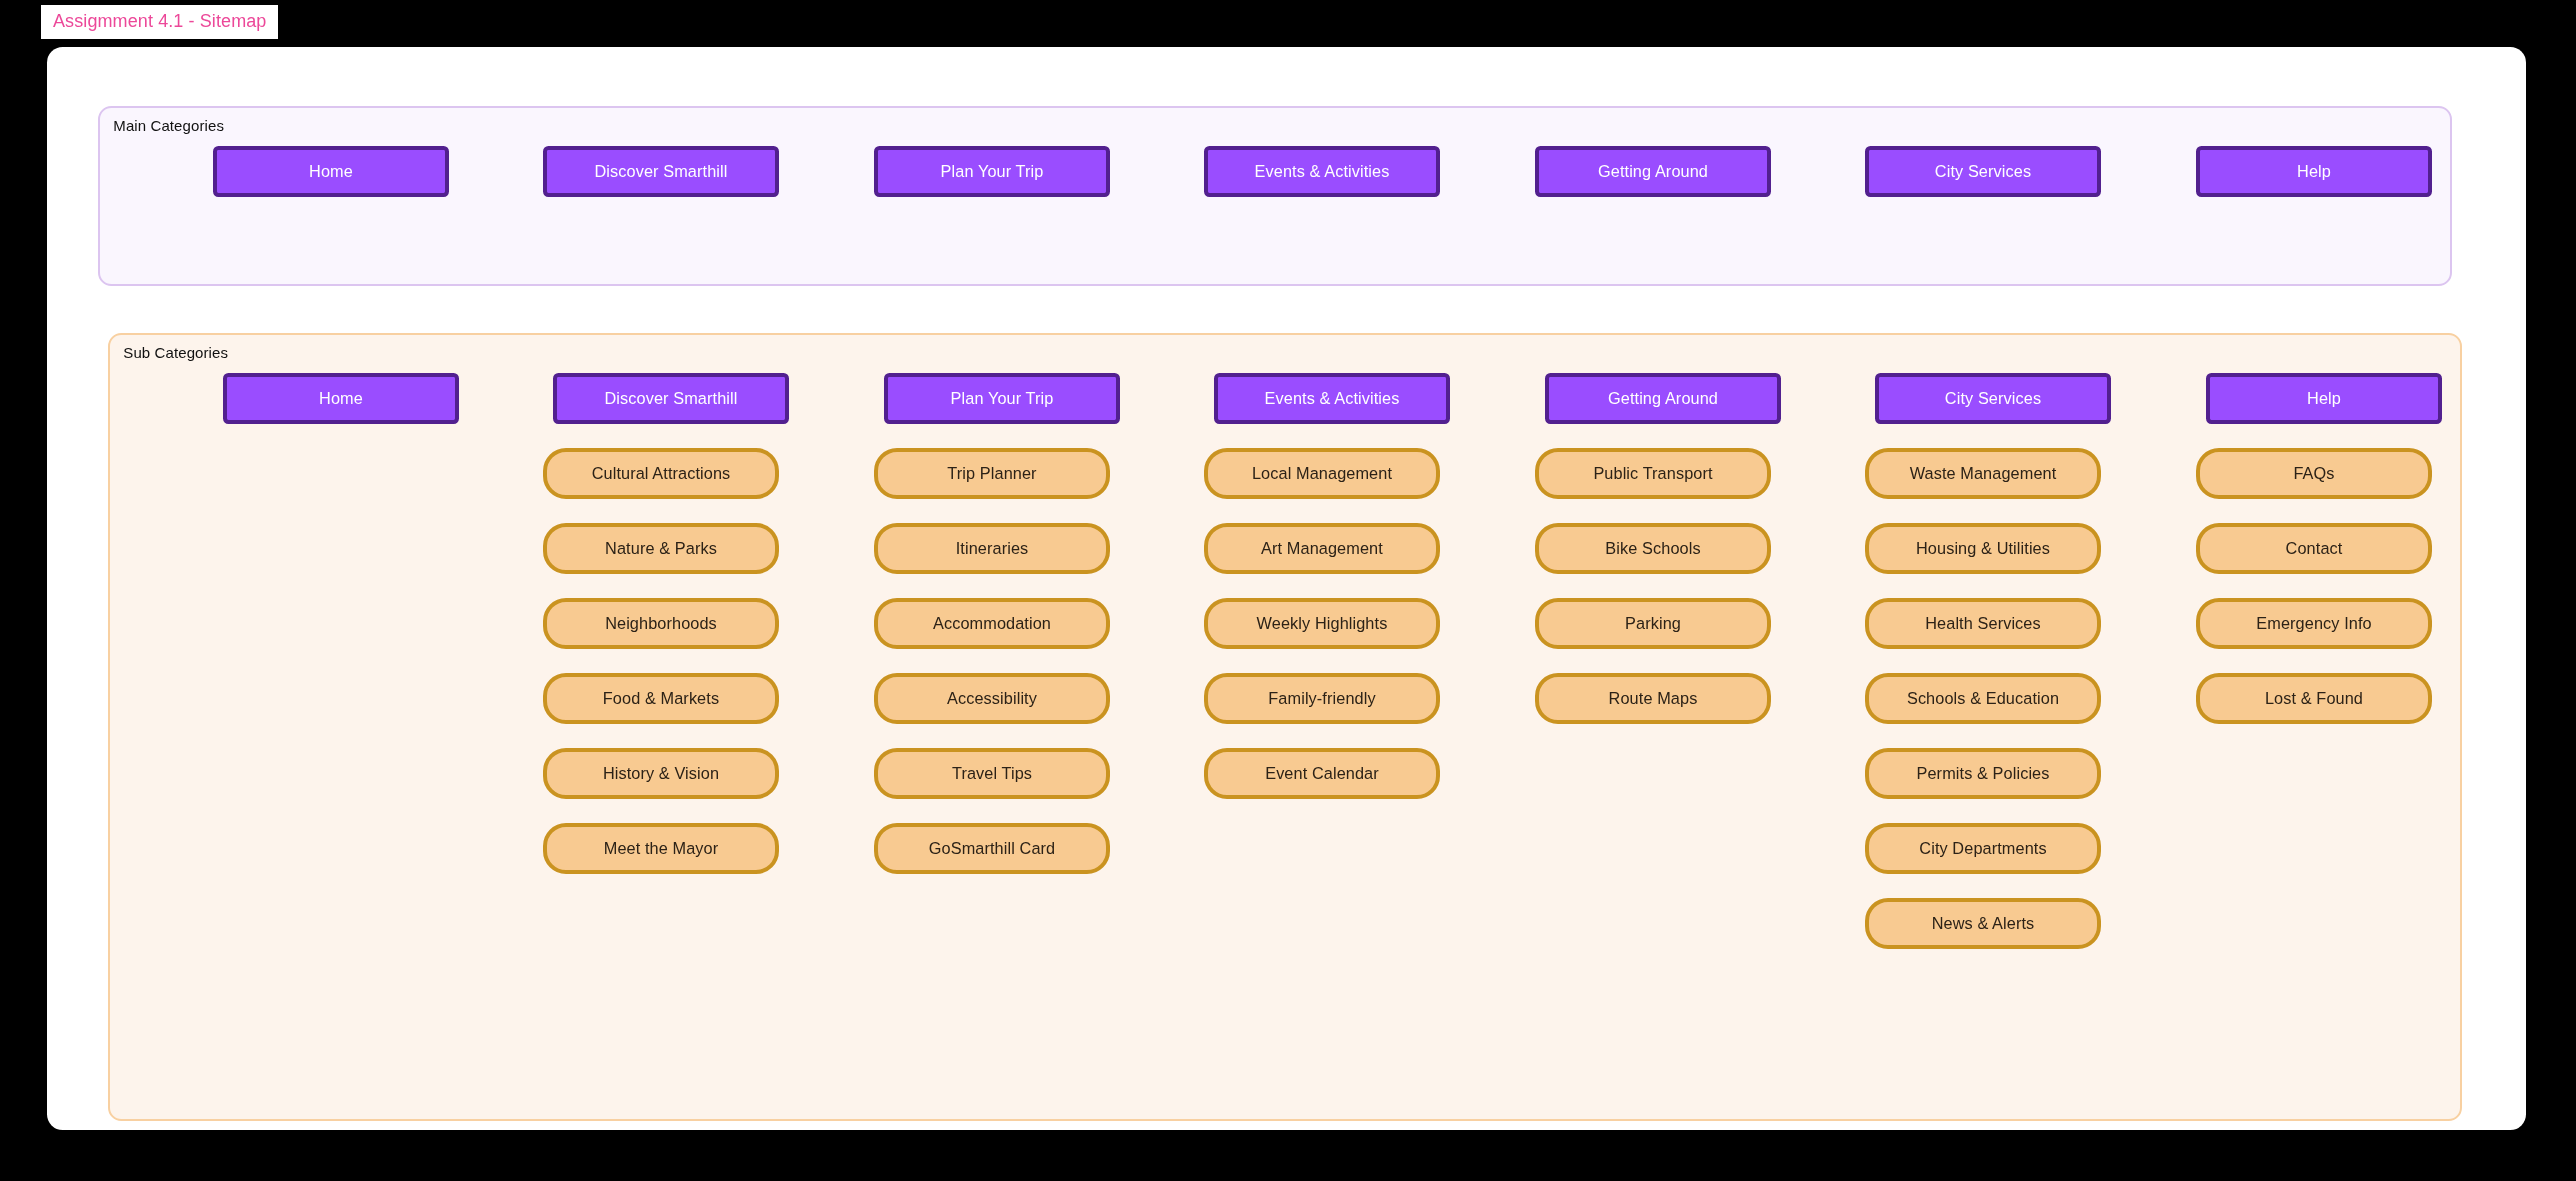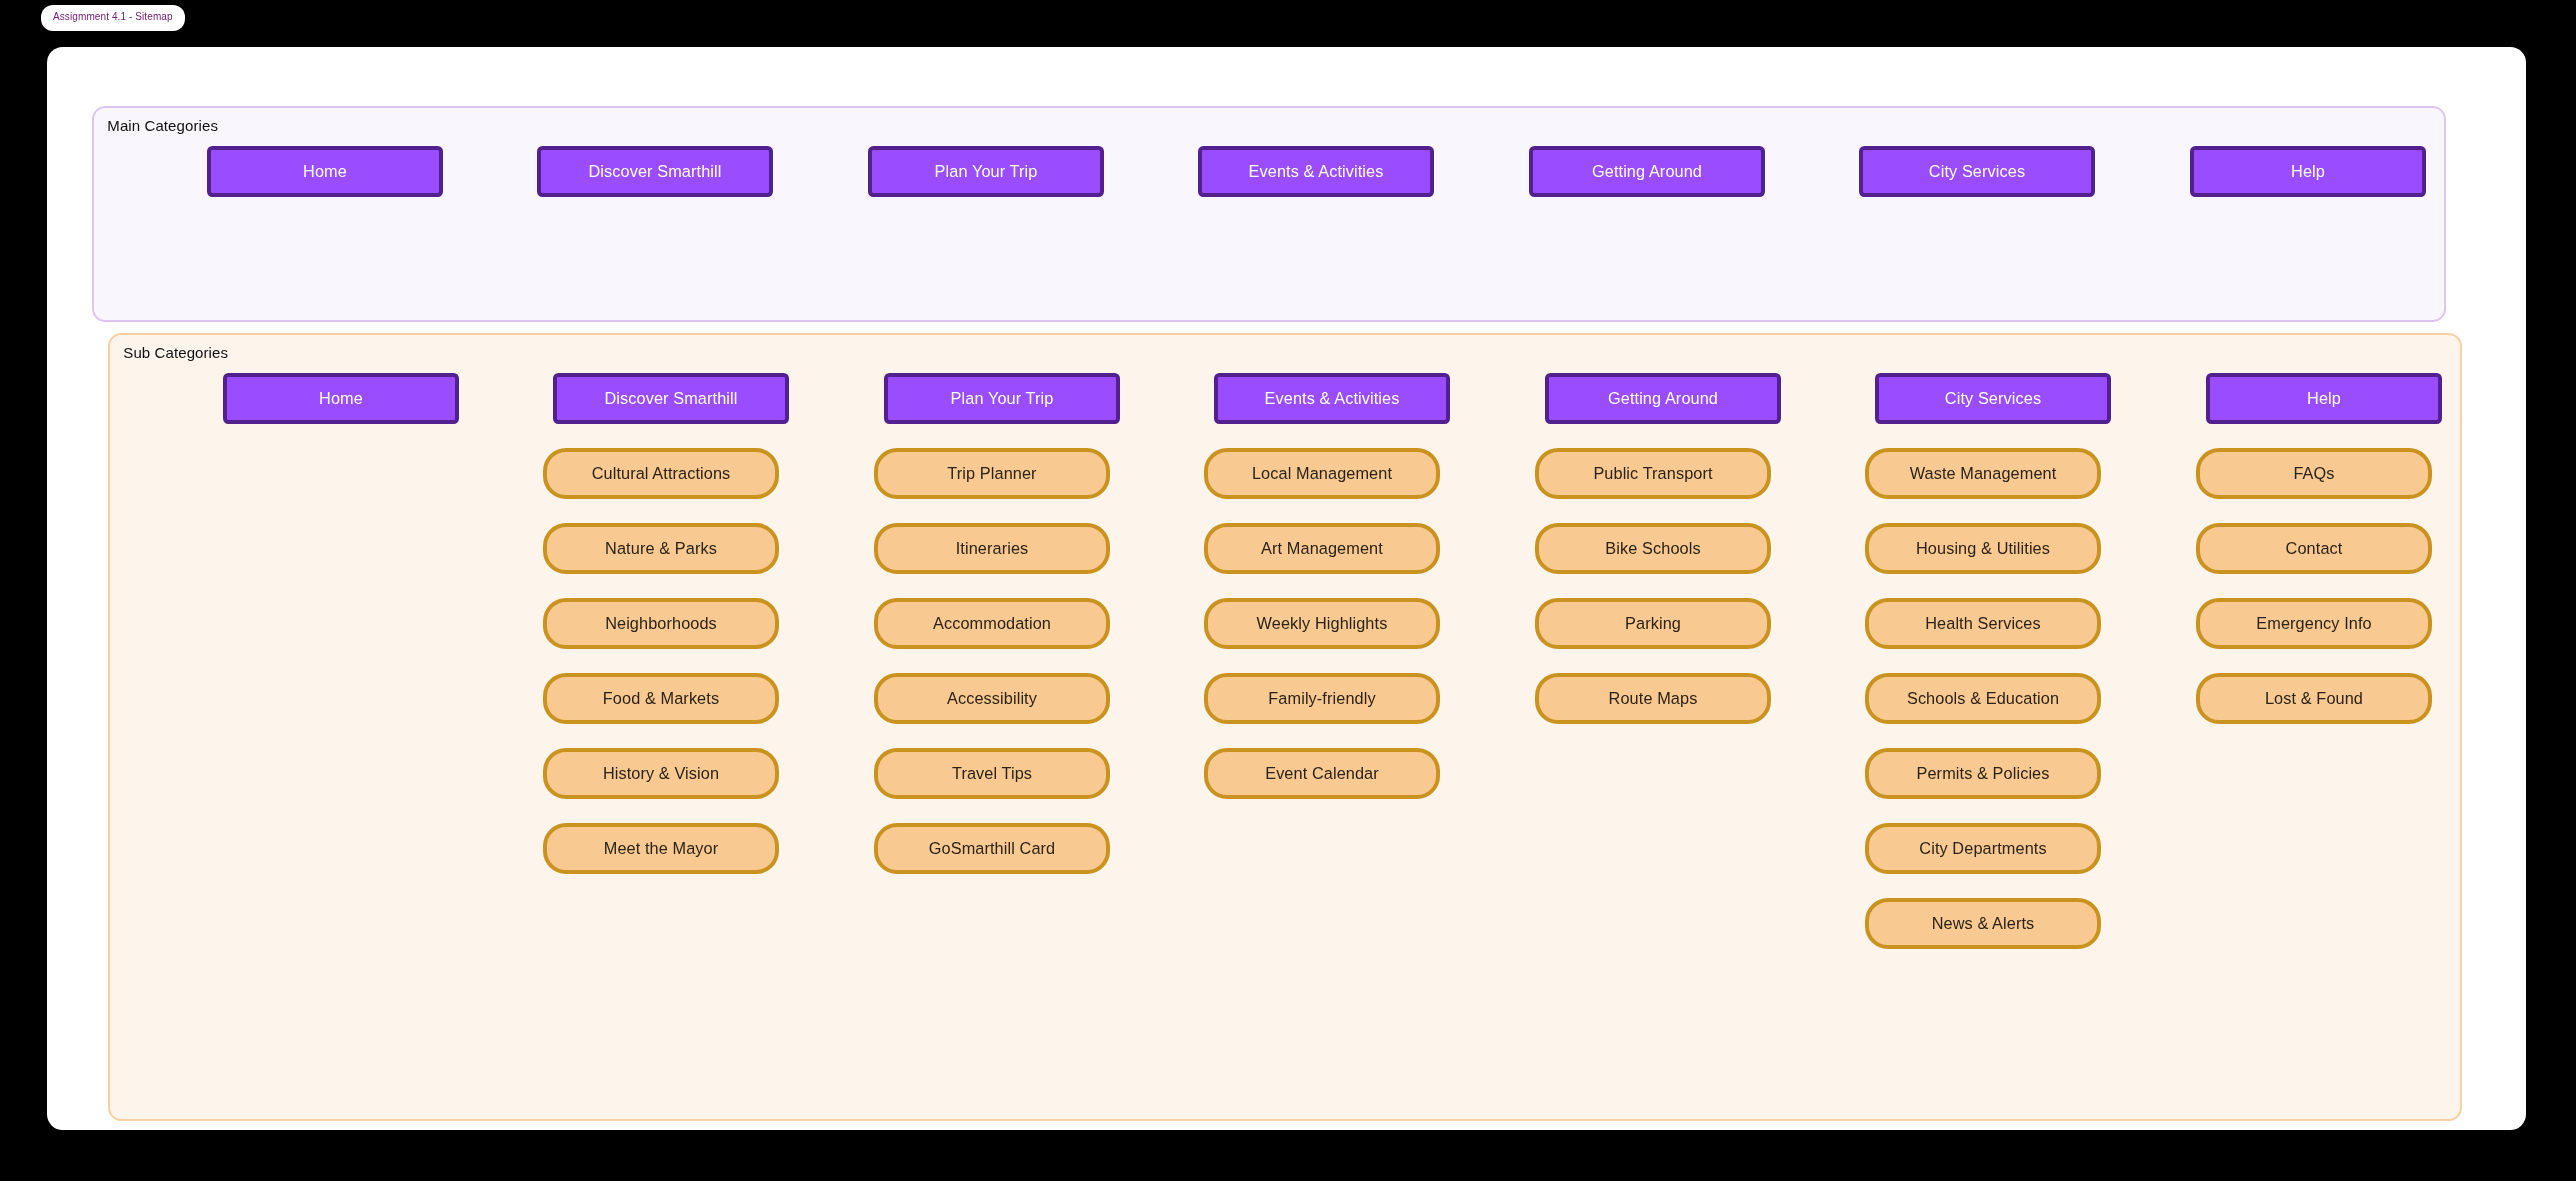--- a/index.html
+++ b/index.html
@@ -16,24 +16,24 @@
     overflow: hidden;
     position: relative;
   }
 
   
   .title-chip {
     position: absolute;
     left: 41px;
     top: 4.8px;
     background: #ffffff;
-    color: #701a75;
-    border-radius: 12px;
+    color: #ec4899;
+    border-radius: 0;
     padding: 7.3px 12px 8.5px 12px;
-    font-size: 10px;
+    font-size: 18px;
     line-height: 1;
     letter-spacing: 0.1px;
     white-space: nowrap;
     z-index: 30;
   }
 
   
   .canvas-card {
     position: absolute;
     left: 47px;
@@ -48,24 +48,24 @@
 
   
   .panel {
     position: absolute;
     box-sizing: border-box;
     border-radius: 13.3px;
     border-width: 2.4px;
     border-style: solid;
   }
   .panel-main {
-    left: 45px;
+    left: 51px;
     top: 59px;
     width: 2354px;
-    height: 216px;
+    height: 180px;
     background: #faf6fe;
     border-color: #dcc5f0;
   }
   .panel-sub {
     left: 61px;
     top: 286px;
     width: 2354px;
     height: 788px;
     background: #fdf4ec;
     border-color: #f8d0a1;

